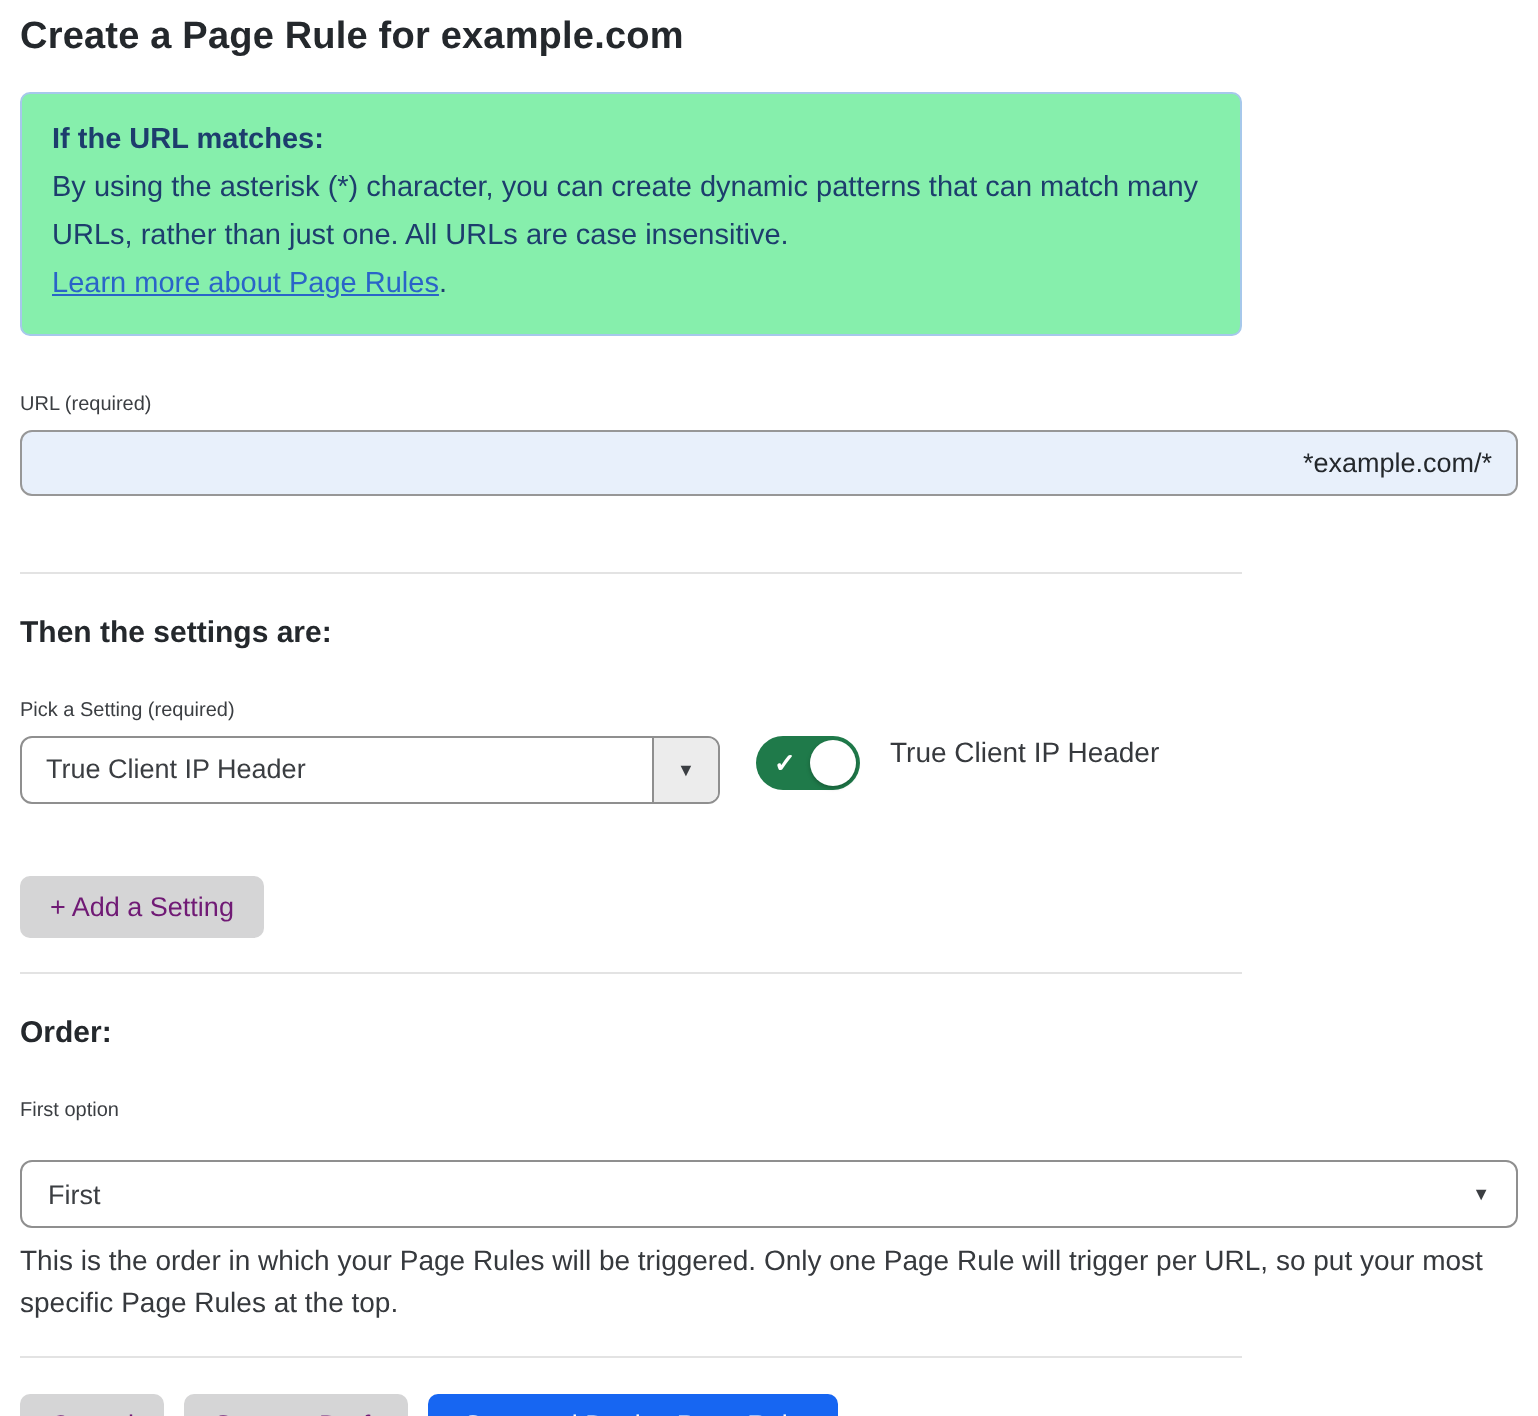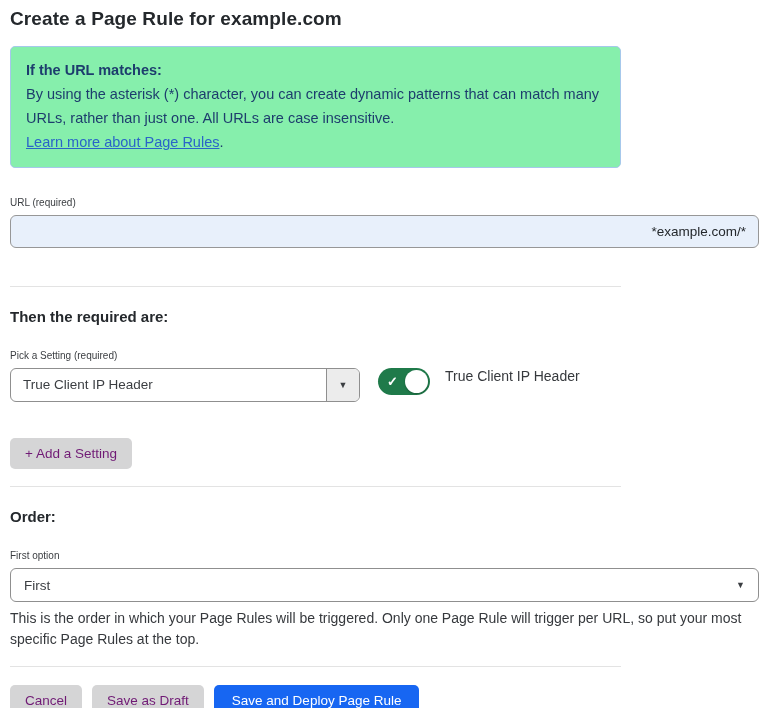--- a/index.html
+++ b/index.html
@@ -163,21 +163,21 @@
     cursor: pointer;
   }
   .btn.add-setting { margin-top: 36px; }
   .btn.primary {
     background: #1766f2;
     color: #ffffff;
     padding: 0 18px;
   }
 
   .select-box {
-    margin-top: 7px;
+    margin-top: 19px;
     width: 749px;
     height: 34px;
     background: #ffffff;
     border: 1px solid #8f8f8f;
     border-radius: 6px;
     display: flex;
     align-items: center;
     justify-content: space-between;
     padding: 0 13px;
     cursor: pointer;
@@ -214,21 +214,21 @@
     <div>
       <a class="info-link">Learn more about Page Rules</a><span>.</span>
     </div>
   </div>
 
   <div class="field-label">URL (required)</div>
   <input class="url-input" type="text" value="*example.com/*" style="">
 
   <hr class="divider">
 
-  <div class="section-heading">Then the required are:</div>
+  <div class="section-heading">Then the settings are:</div>
 
   <div class="field-label tight">Pick a Setting (required)</div>
 
   <div class="setting-row">
     <div class="dropdown">
       <div class="dropdown-value">True Client IP Header</div>
       <div class="dropdown-arrow-box">
         <span class="caret">▼</span>
       </div>
     </div>

